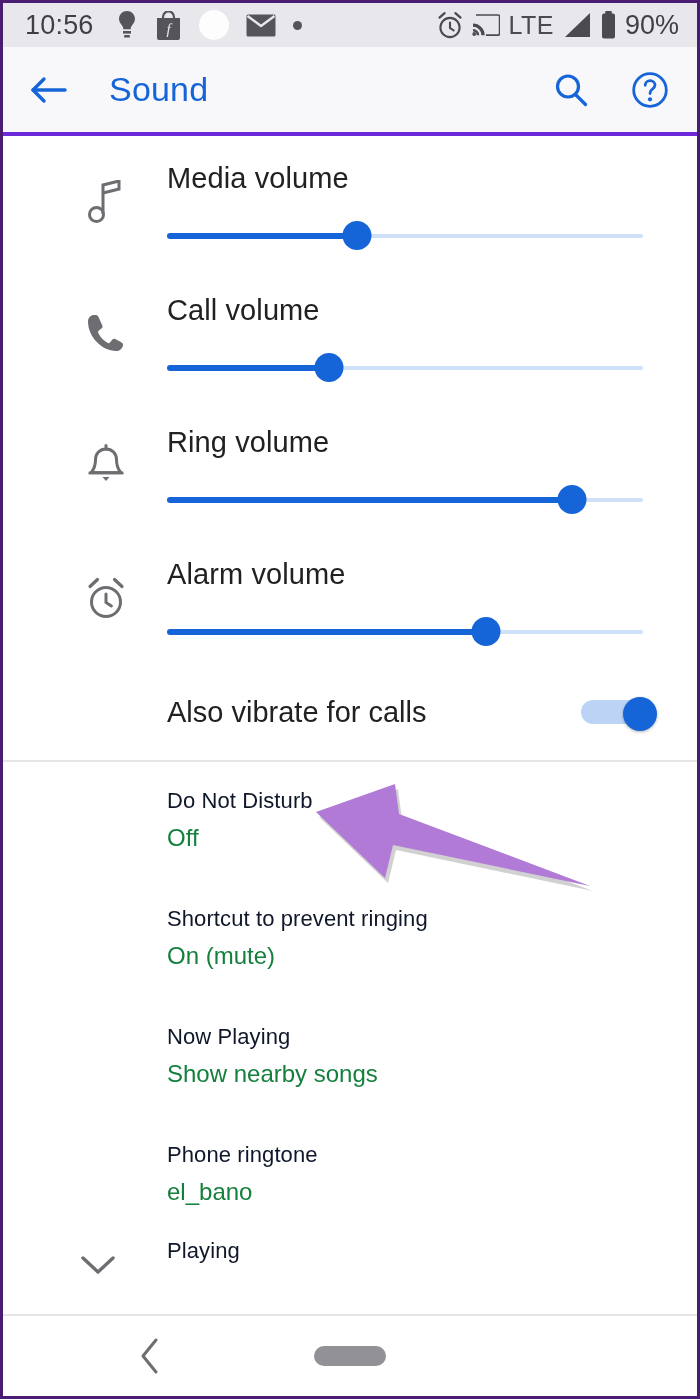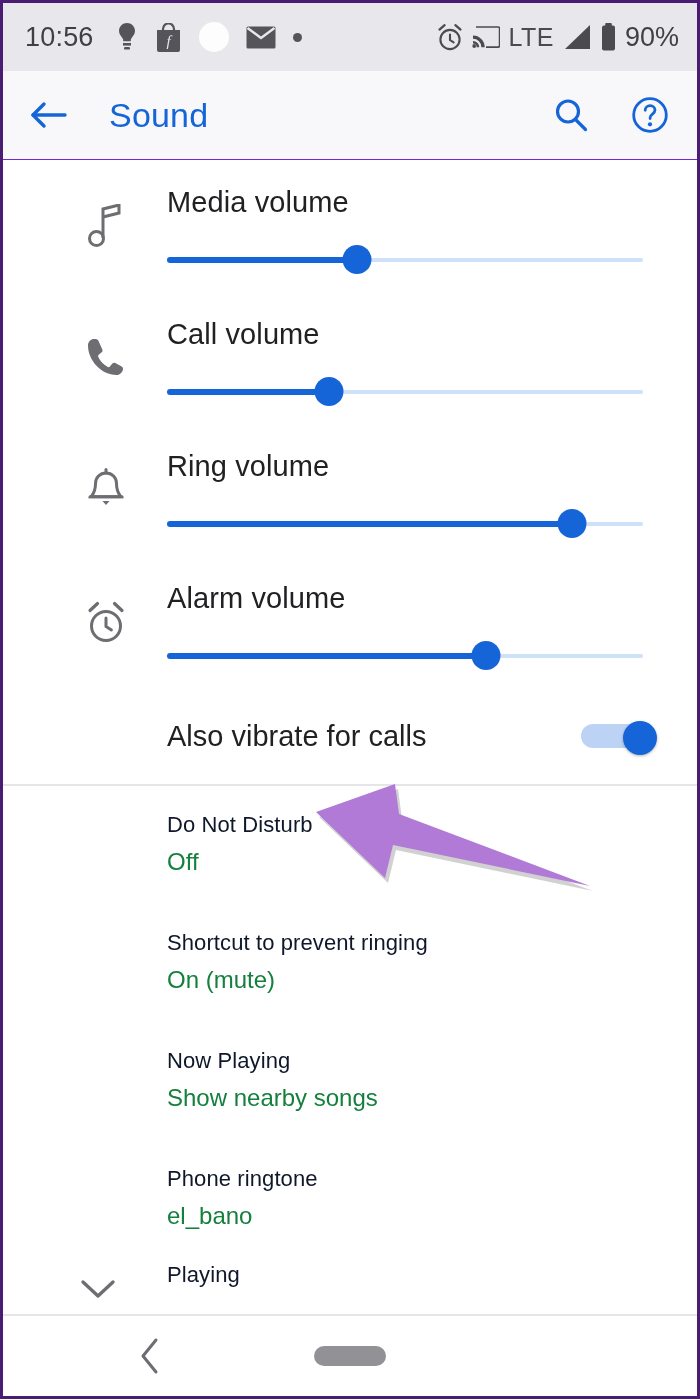--- a/index.html
+++ b/index.html
@@ -16,41 +16,41 @@
     border-left:3px solid #4b1d72;
     border-right:3px solid #4b1d72;
     border-top:3px solid #4b1d72;
     border-bottom:3px solid #4b1d72;
     overflow:hidden;
   }
 
   
   .statusbar {
     position:relative;
-    height:68px;
+    height:44px;
     background:#e8e8ec;
     display:flex; align-items:center;
     padding:0 18px 0 22px;
     color:#4b4b4f;
   }
   .sb-time { font-size:27px; letter-spacing:.2px; color:#3f3f44; }
   .sb-left-icons { display:flex; align-items:center; gap:17px; margin-left:22px; }
   .sb-right { margin-left:auto; display:flex; align-items:center; gap:8px; }
   .sb-lte { font-size:25px; color:#4b4b4f; letter-spacing:.5px; }
   .sb-batt-text { font-size:27px; color:#3f3f44; }
   .dot-ic { width:9px; height:9px; border-radius:50%; background:#54545a; }
   .white-circle { width:30px; height:30px; border-radius:50%; background:#fdfdfd; }
 
   
   .toolbar {
     height:89px;
     background:#f8f8fb;
     display:flex; align-items:center;
     padding:0 28px 0 26px;
-    border-bottom:1px solid #6d28d9;
+    border-bottom:4px solid #6d28d9;
   }
   .tb-title {
     font-size:34px; color:#1565d8;
     margin-left:42px; letter-spacing:.2px;
   }
   .tb-actions { margin-left:auto; display:flex; align-items:center; gap:42px; }
 
   
   .section { background:#fff;margin-left:42px; }
   .divider { height:2px; background:#e6e6e8; width:100%; }

